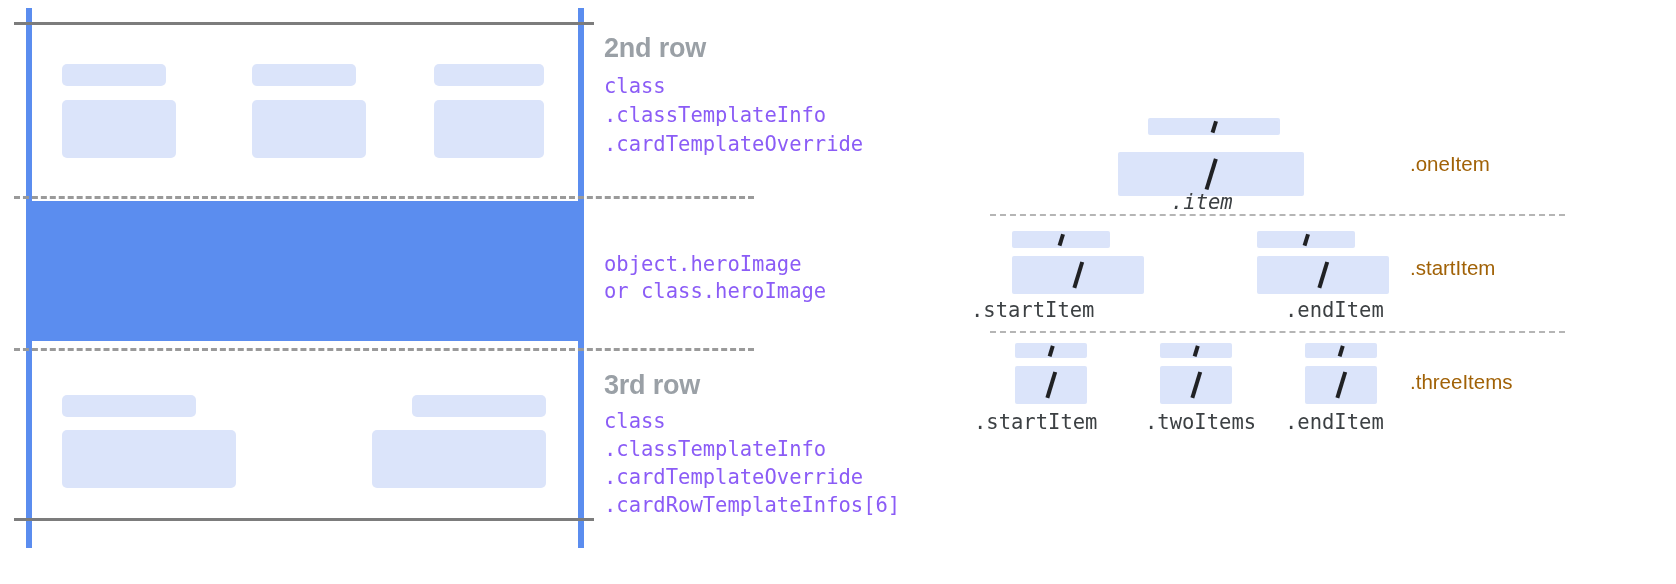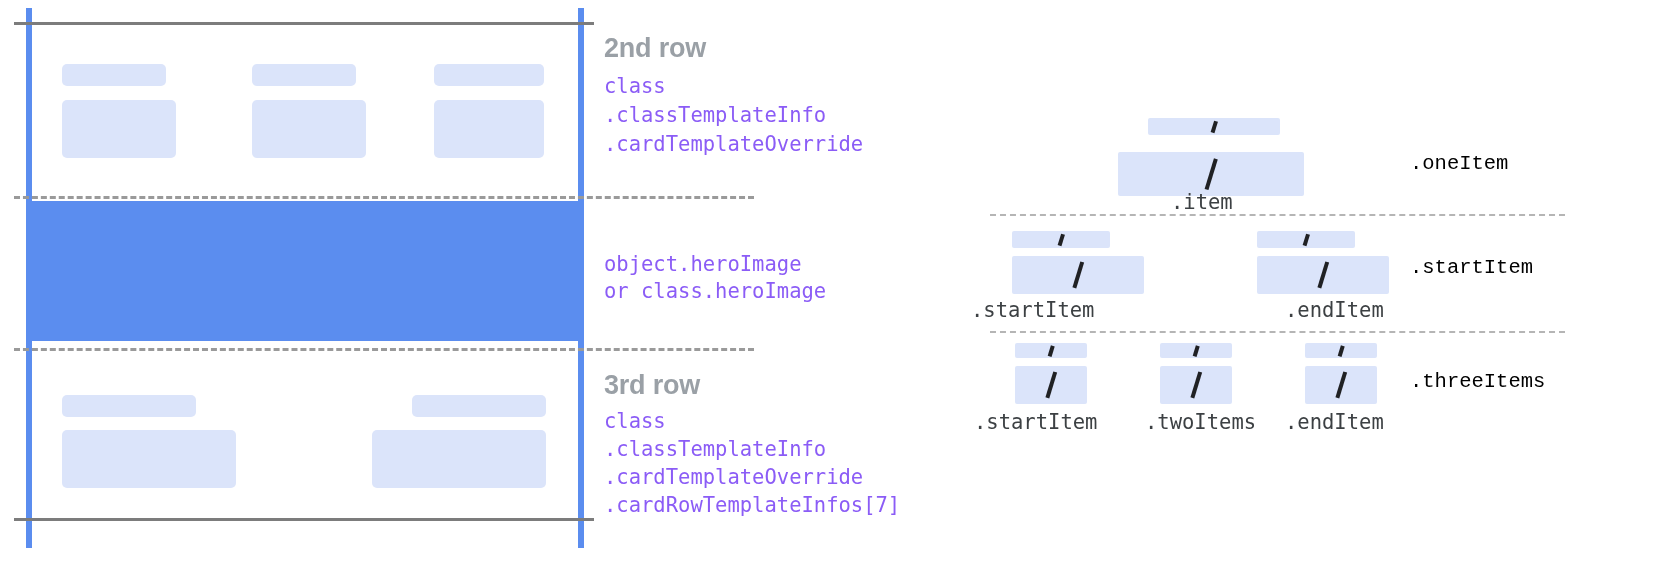--- a/index.html
+++ b/index.html
@@ -133,23 +133,23 @@
   }
   .item-label {
     position: absolute;
     font-family: "DejaVu Sans Mono", monospace;
     font-size: 20.5px;
     color: #3c4043;
     white-space: nowrap;
   }
   .group-label {
     position: absolute;
-    font-family: Liberation Mono, monospace;
+    font-family: Liberation Sans, sans-serif;
     font-size: 20.5px;
-    color: #000000;
+    color: #a16207;
     white-space: nowrap;
   }
 </style>
 </head>
 <body>
 
 <div class="stage">
 
   <div class="card-panel">
 
@@ -188,28 +188,28 @@
   <div class="mono-block" style="left:604px; top:130px;">.cardTemplateOverride</div>
 
   <div class="mono-block" style="left:604px; top:250px;">object.heroImage</div>
   <div class="mono-block" style="left:604px; top:277px;">or class.heroImage</div>
 
   <div class="row-title" style="left:604px; top:370px;">3rd row</div>
 
   <div class="mono-block" style="left:604px; top:407px;">class</div>
   <div class="mono-block" style="left:604px; top:435px;">.classTemplateInfo</div>
   <div class="mono-block" style="left:604px; top:463px;">.cardTemplateOverride</div>
-  <div class="mono-block" style="left:604px; top:491px;">.cardRowTemplateInfos[7]</div>
+  <div class="mono-block" style="left:604px; top:491px;">.cardRowTemplateInfos[6]</div>
 
   <div class="items-panel">
 
     <div class="bar slashed" style="left:188px; top:118px; width:132px; height:17px;"></div>
 
     <div class="bar slashed" style="left:158px; top:152px; width:186px; height:44px;"></div>
-    <div class="item-label" style="left:211px; top:190px;">.item</div>
+    <div class="item-label" style="left:211px; top:190px;font-style:italic;">.item</div>
     <div class="group-label" style="left:450px; top:152px;">.oneItem</div>
 
     <div class="idash s1"></div>
 
     <div class="bar slashed" style="left:52px; top:231px; width:98px; height:17px;"></div>
     <div class="bar slashed" style="left:52px; top:256px; width:132px; height:38px;"></div>
     <div class="item-label" style="left:11px; top:298px;">.startItem</div>
 
     <div class="bar slashed" style="left:297px; top:231px; width:98px; height:17px;"></div>
     <div class="bar slashed" style="left:297px; top:256px; width:132px; height:38px;"></div>

